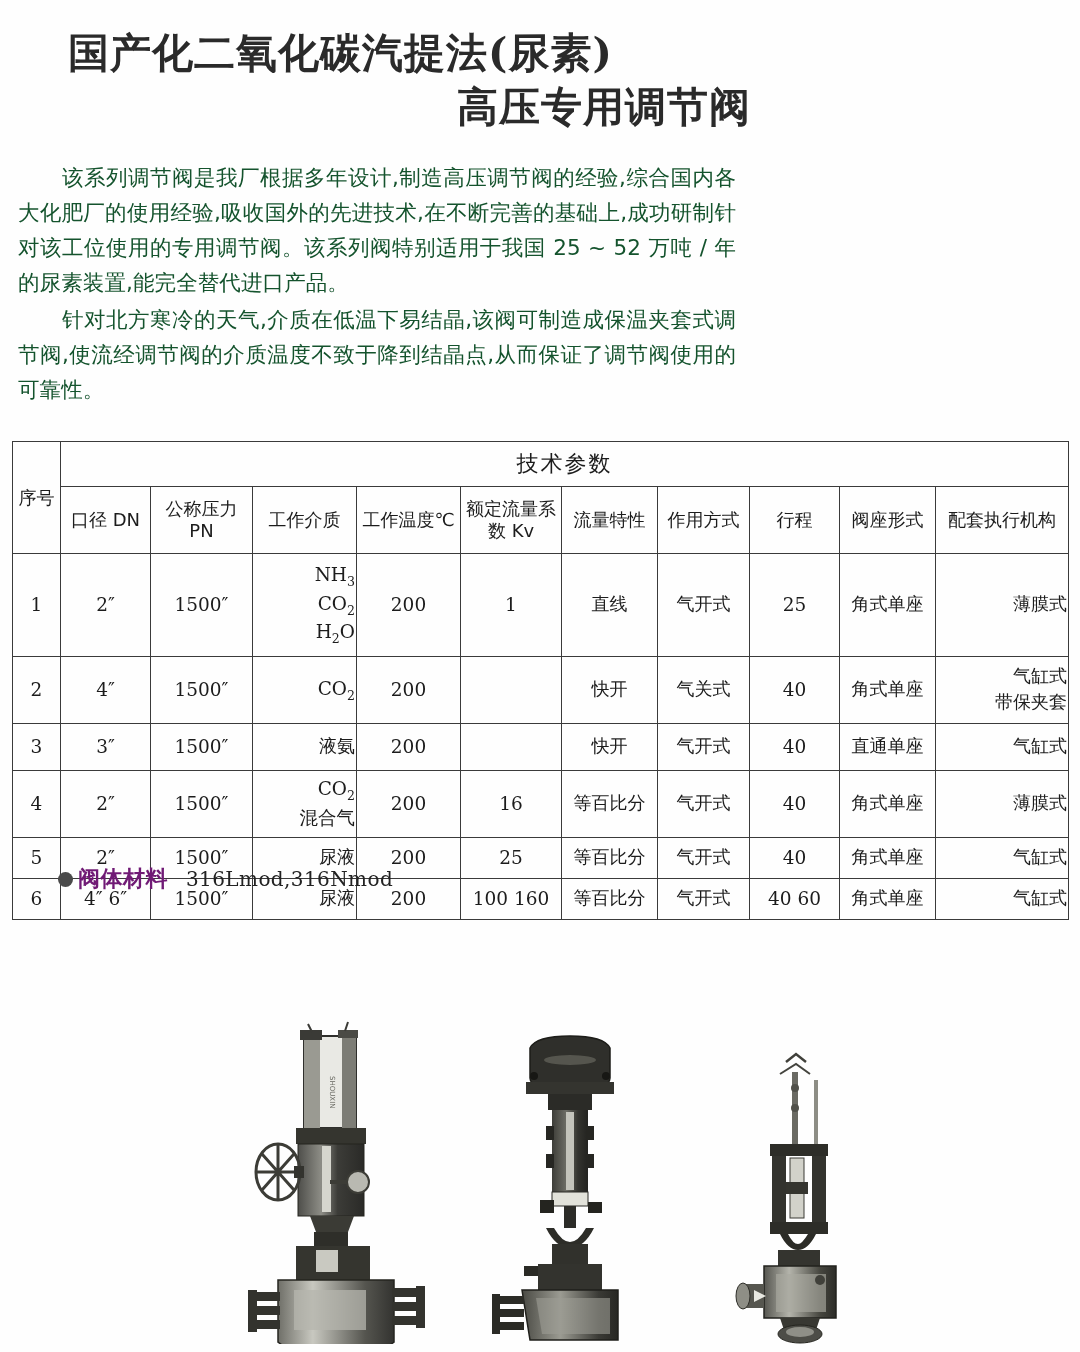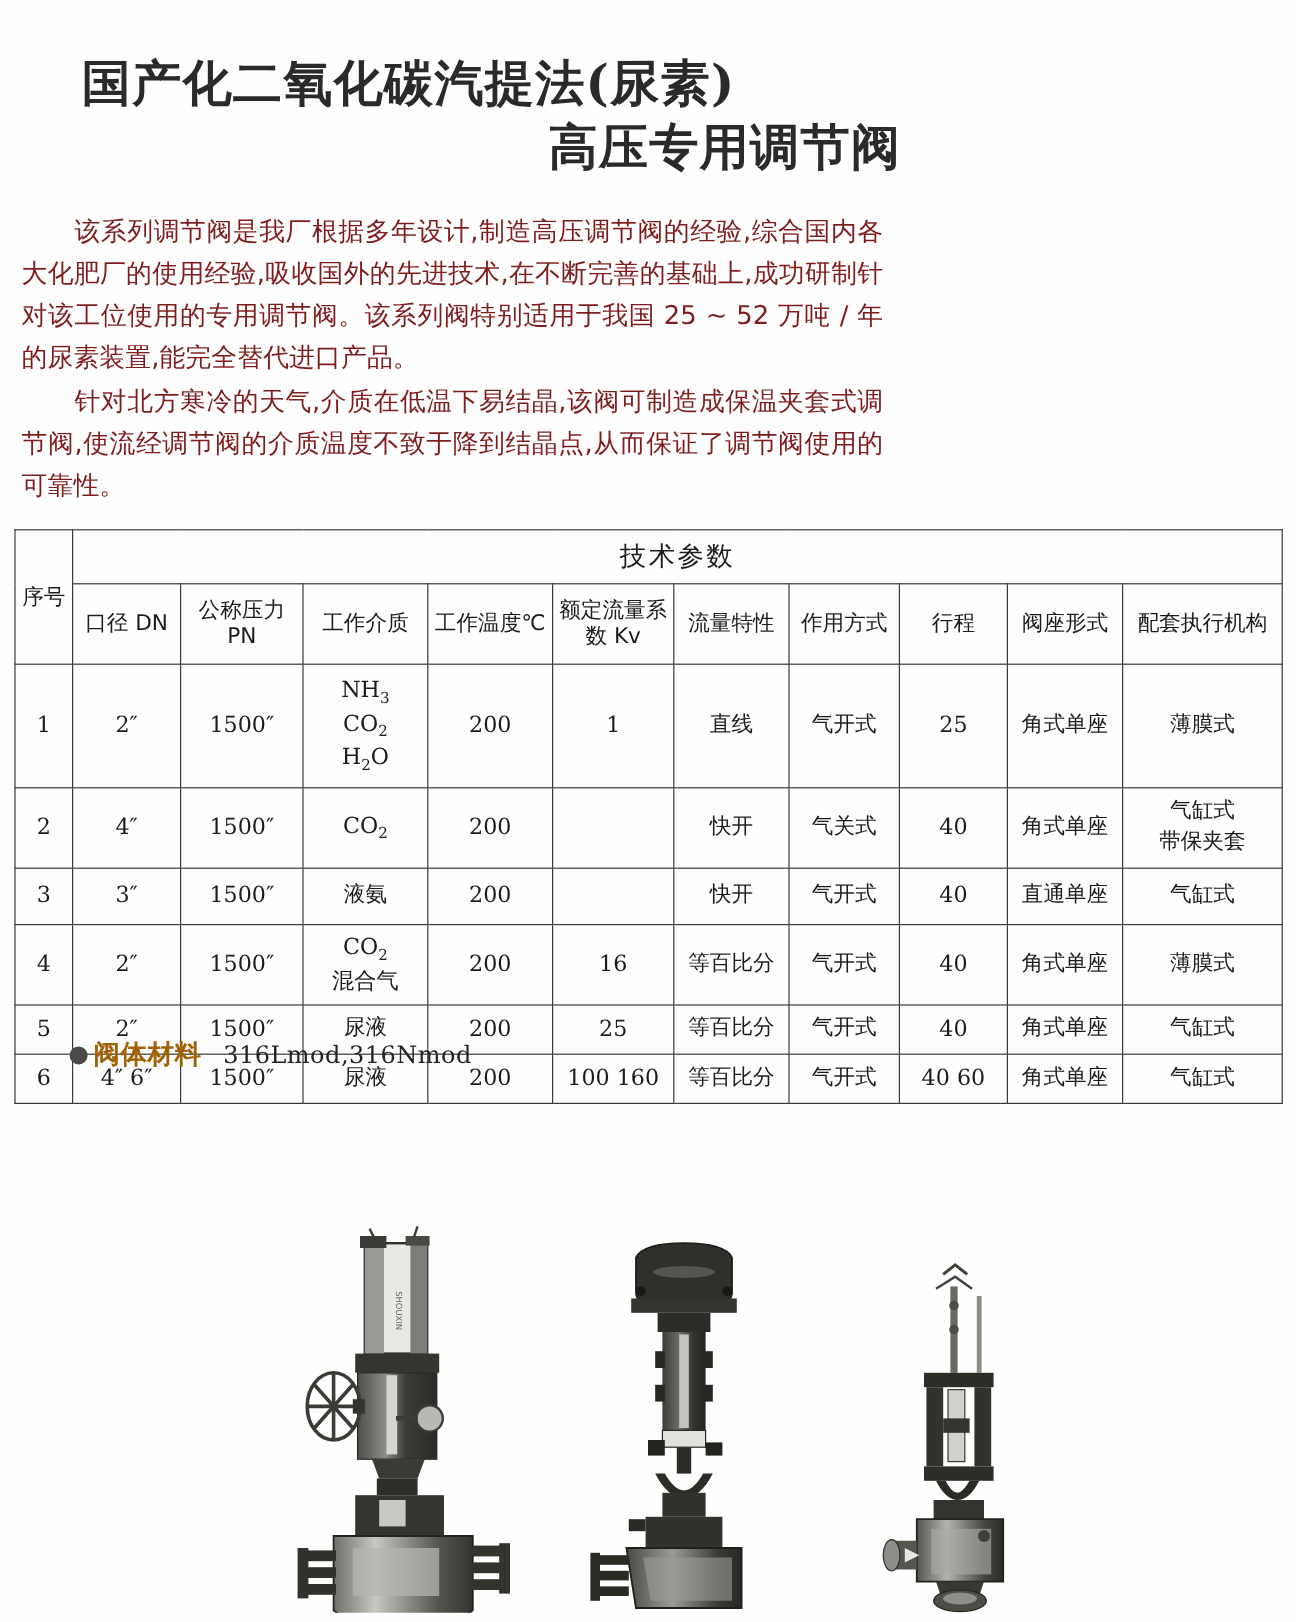--- a/index.html
+++ b/index.html
@@ -14,21 +14,21 @@
   }
   .page{
     position:relative;
     width:1080px;height:1352px;
     box-sizing:border-box;
     padding:0;
   }
 
   
   .title-block{
-    padding-top:42px;
+    padding-top:26px;
     padding-left:62px;
     padding-right:62px;
   }
   .title-line{
     font-family:"DejaVu Serif","Liberation Serif",serif;
     font-weight:700;
     font-size:41px;
     line-height:1.32;
     letter-spacing:1px;
     color:#2a2a2a;
@@ -42,21 +42,21 @@
     margin-top:26px;
     padding-left:18px;
     padding-right:344px;
   }
   .para{
     font-family:"DejaVu Sans","Liberation Sans",sans-serif;
     font-size:21.5px;
     line-height:1.63;
     text-align:justify;
     text-indent:2.05em;
-    color:#7f1d1d;
+    color:#14532d;
     margin:0 0 2px 0;
     letter-spacing:0.1px;
   }
 
   
   .tbl-wrap{
     position:absolute;
     left:12px;
     top:441px;
     width:1056px;
@@ -92,21 +92,21 @@
   }
   td.cell{
     font-size:18.5px;
     line-height:1.35;
     font-family:"DejaVu Serif","Liberation Serif",serif;
   }
   td.cell.cjk{
     font-family:Liberation Mono, monospace;
     font-size:18px;
   }
-  td.cell .stk{display:block;line-height:1.45;}
+  td.cell .stk{display:block;line-height:1.45;text-align:right;}
   .r1 td{height:98px;}
   .r2 td{height:62px;}
   .r3 td{height:42px;}
   .r4 td{height:62px;}
   .r5 td{height:36px;}
   .r6 td{height:36px;}
   sub{font-size:0.68em;}
 
   
   .materials{
@@ -125,21 +125,21 @@
     border-radius:50%;
     background:#4a4a4a;
     display:inline-block;
     margin-right:5px;
     flex:none;
   }
   .mat-label{
     font-family:"DejaVu Sans","Liberation Sans",sans-serif;
     font-weight:700;
     font-size:22px;
-    color:#a16207;
+    color:#701a75;
     letter-spacing:0.5px;
   }
   .mat-value{
     font-family:"DejaVu Serif","Liberation Serif",serif;
     font-size:20px;
     color:#222;
     margin-left:18px;
     letter-spacing:0.4px;
   }
 

